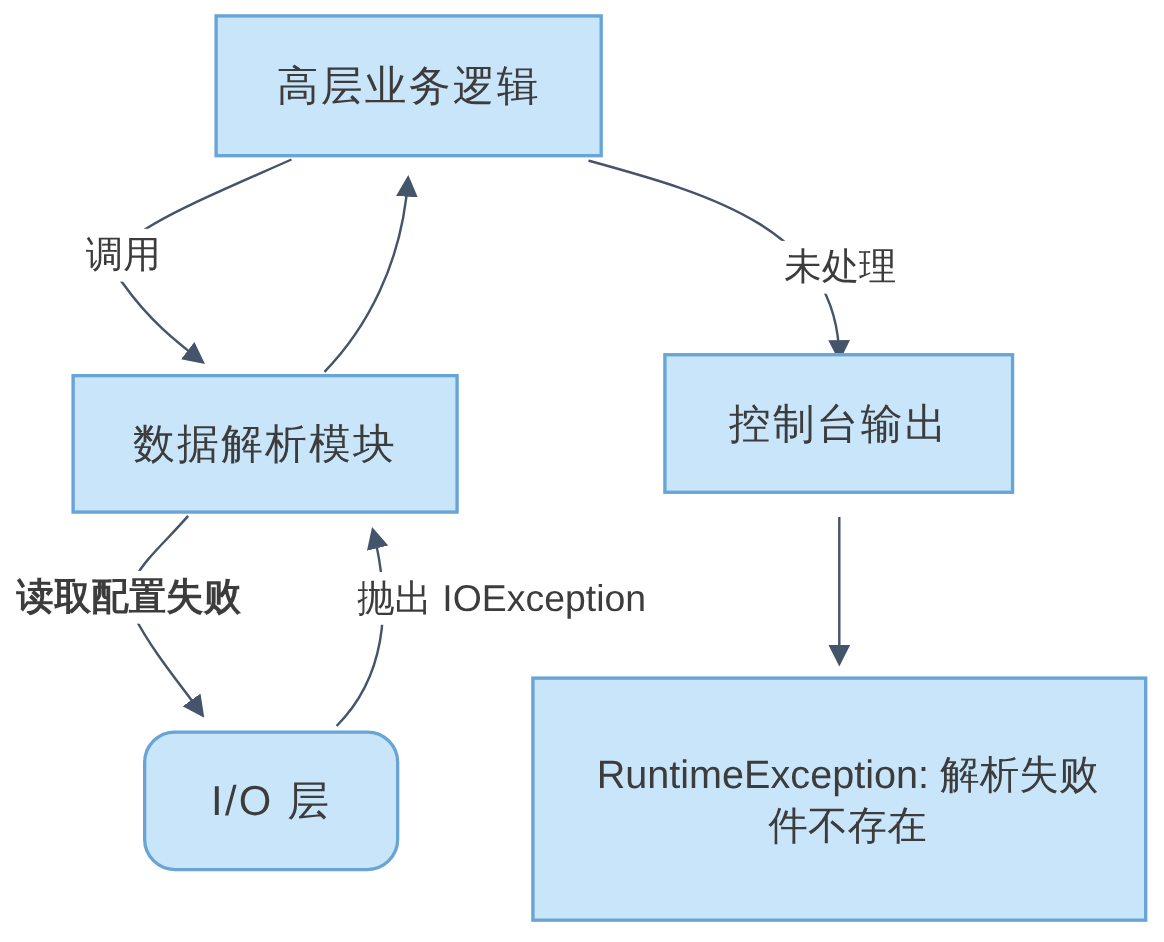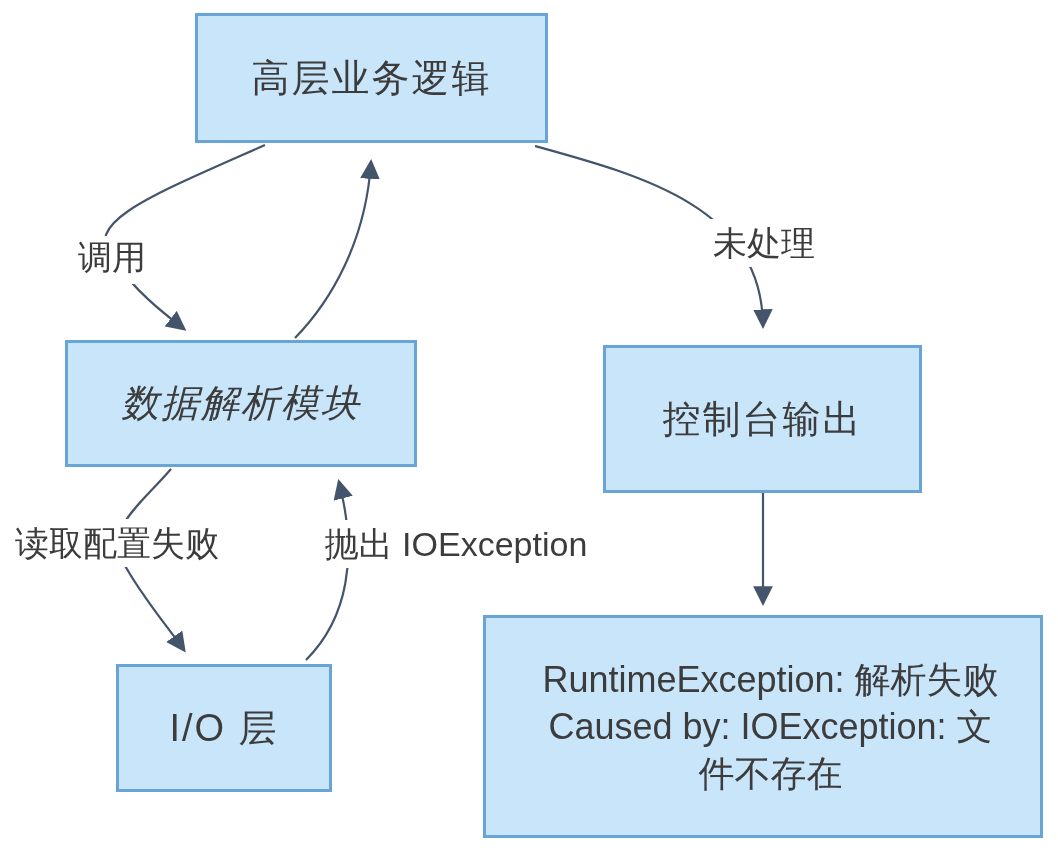--- a/index.html
+++ b/index.html
@@ -31,41 +31,41 @@
     border: 3px solid var(--node-border);
     display: flex;
     align-items: center;
     justify-content: center;
     text-align: right;
     font-size: 38px;
     color: var(--text);
     letter-spacing: 2px;
   }
   .node-business { left: 195px; top: 13px;  width: 353px; height: 130px; }
-  .node-parser   { left: 65px;  top: 340px; width: 352px; height: 127px; font-style: italic; }
-  .node-console  { left: 603px; top: 345px; width: 319px; height: 148px; }
-  .node-io       { left: 116px; top: 664px; width: 216px; height: 128px; }
+  .node-parser   { left: 65px;  top: 340px; width: 352px; height: 127px; }
+  .node-console  { left: 603px; top: 321px; width: 319px; height: 128px; }
+  .node-io       { left: 130px; top: 664px; width: 233px; height: 128px; border-radius: 29px; }
   .node-error    { left: 483px; top: 615px; width: 560px; height: 223px;
                    flex-direction: column; font-size: 36px; letter-spacing: 0; padding-left: 15px; }
   .node-error .line { line-height: 47px; }
   .edge-label {
     position: absolute;
     transform: translate(-50%, -50%);
     background: var(--bg);
     font-size: 34px;
     color: var(--text);
     white-space: nowrap;
     text-align: center;
     padding: 2px 6px;
     line-height: 44px;
   }
-  .label-call      { left: 112px; top: 260px; font-family: Liberation Mono, monospace; }
+  .label-call      { left: 112px; top: 232px; }
   .label-wrap      { left: 372px; top: 245px; line-height: 48px; }
   .label-unhandled { left: 764px; top: 243px; }
-  .label-read      { left: 117px; top: 543px; }
+  .label-read      { left: 117px; top: 543px; font-weight: bold; }
   .label-throw     { left: 456px; top: 544px; }
 </style>
 </head>
 <body>
 
 <svg id="edge-layer" viewBox="0 0 1058 856" xmlns="http://www.w3.org/2000/svg">
   <defs>
     <marker id="arrowhead" viewBox="0 0 10 10" refX="8.5" refY="5" markerWidth="9" markerHeight="9" orient="auto-start-reverse">
       <path d="M 0 0 L 10 5 L 0 10 z" fill="#44546A"></path>
     </marker>
@@ -94,15 +94,14 @@
 <div class="node node-business">高层业务逻辑</div>
 
 <div class="node node-parser">数据解析模块</div>
 
 <div class="node node-console">控制台输出</div>
 
 <div class="node node-io">I/O 层</div>
 
 <div class="node node-error">
   <div class="line">RuntimeException: 解析失败</div>
-  <div class="line">Caused by: IOException: 文</div>
   <div class="line">件不存在</div>
 </div>
 
 </body></html>

